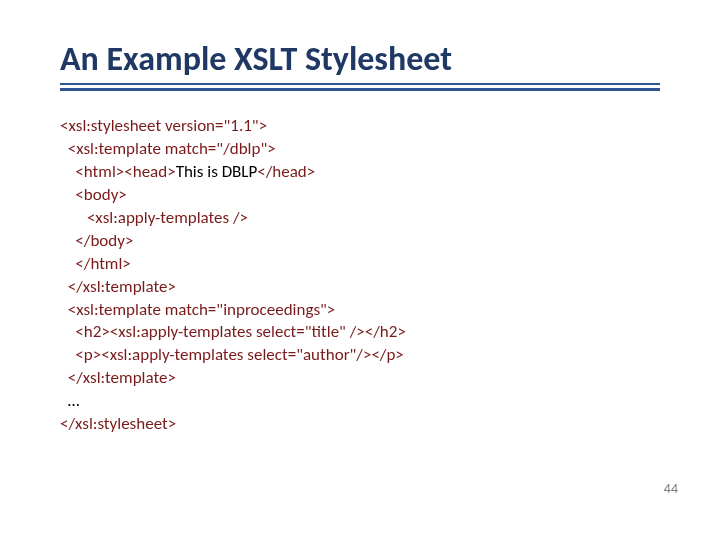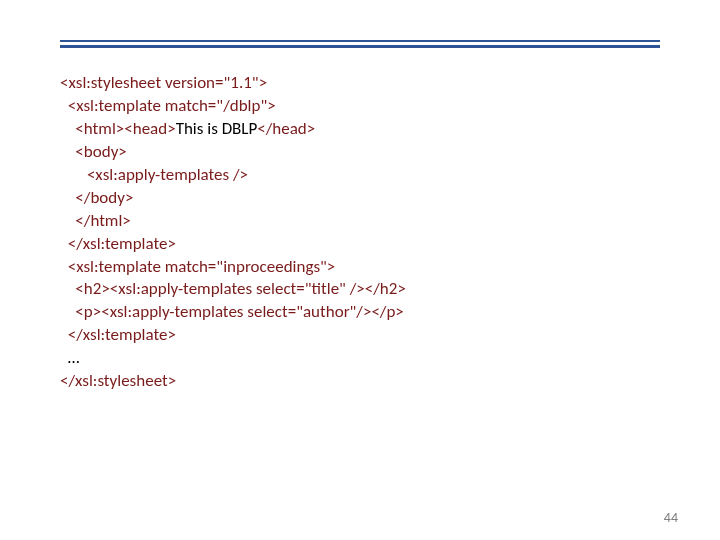--- a/index.html
+++ b/index.html
@@ -48,30 +48,31 @@
     font-family: "Gill Sans", "Gill Sans MT", "Segoe UI", Calibri, sans-serif;
     font-size: 17px;
     line-height: 1.35;
     color: #000000;
     white-space: pre;
   }
   .tag { color: #7a1b1b; }
   .pagenum {
     position: absolute;
     right: 42px;
-    bottom: 14px;
+    bottom: 43px;
     font-family: "Gill Sans", "Gill Sans MT", "Segoe UI", Calibri, sans-serif;
     font-size: 14px;
     color: #808080;
   }
 </style>
 </head>
 <body>
 
 <div class="slide">
+  <h1 class="title">An Example XSLT Stylesheet</h1>
   <div class="rule-wrap">
     <div class="rule1"></div>
     <div class="gap"></div>
     <div class="rule2"></div>
   </div>
 
   <div class="code"><span class="tag">&lt;xsl:stylesheet version="1.1"&gt;</span>
 <span class="tag">  &lt;xsl:template match="/dblp"&gt;</span>
 <span class="tag">    &lt;html&gt;&lt;head&gt;</span><span>This is DBLP</span><span class="tag">&lt;/head&gt;</span>
 <span class="tag">    &lt;body&gt;</span>

